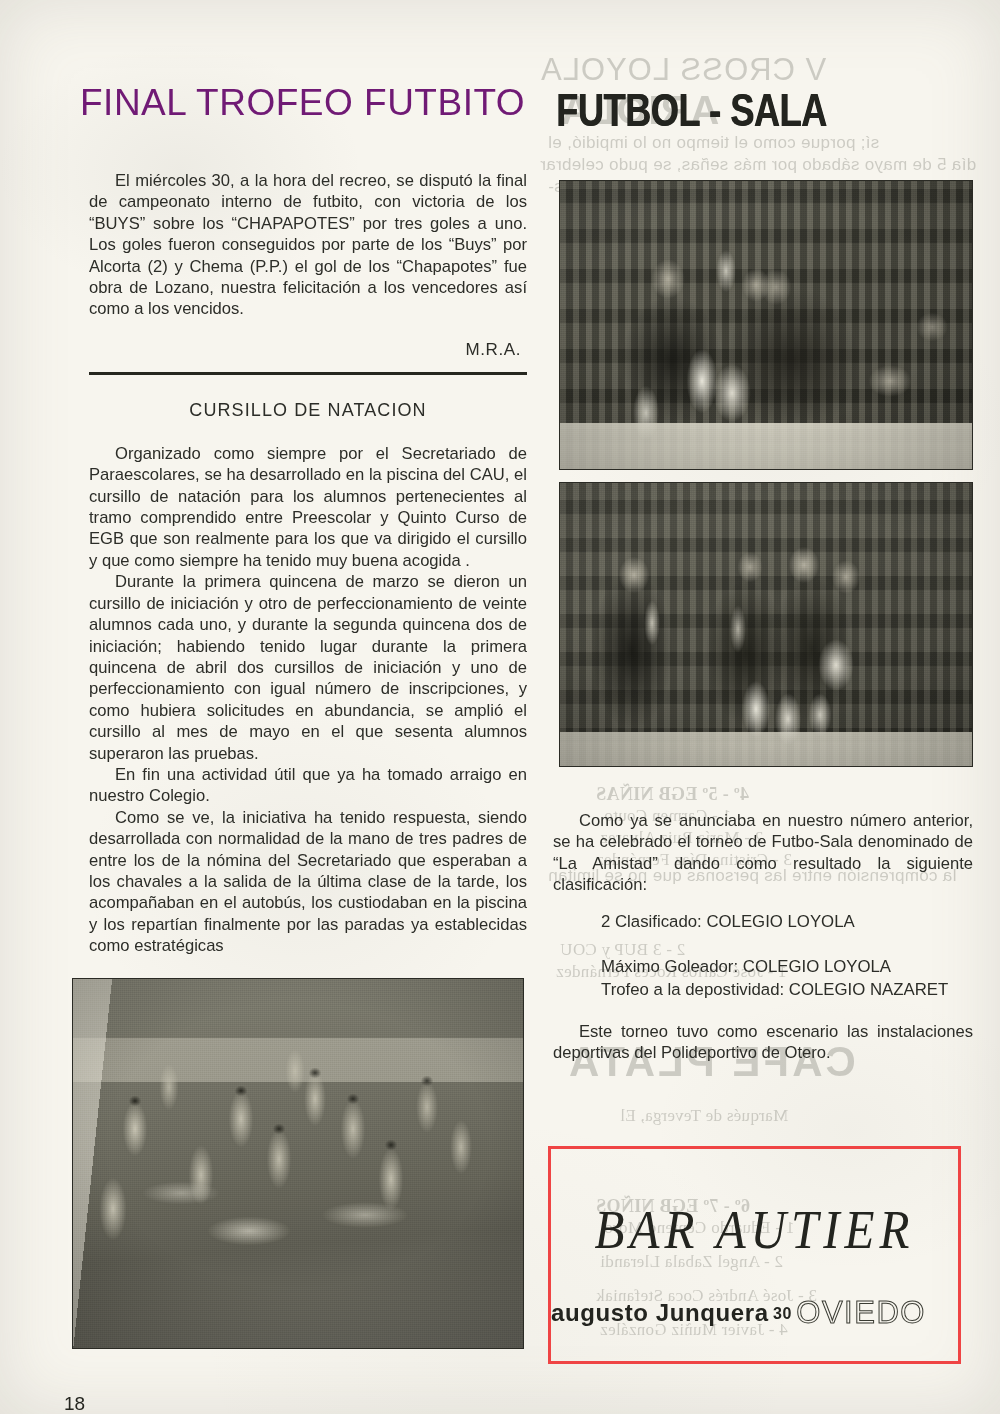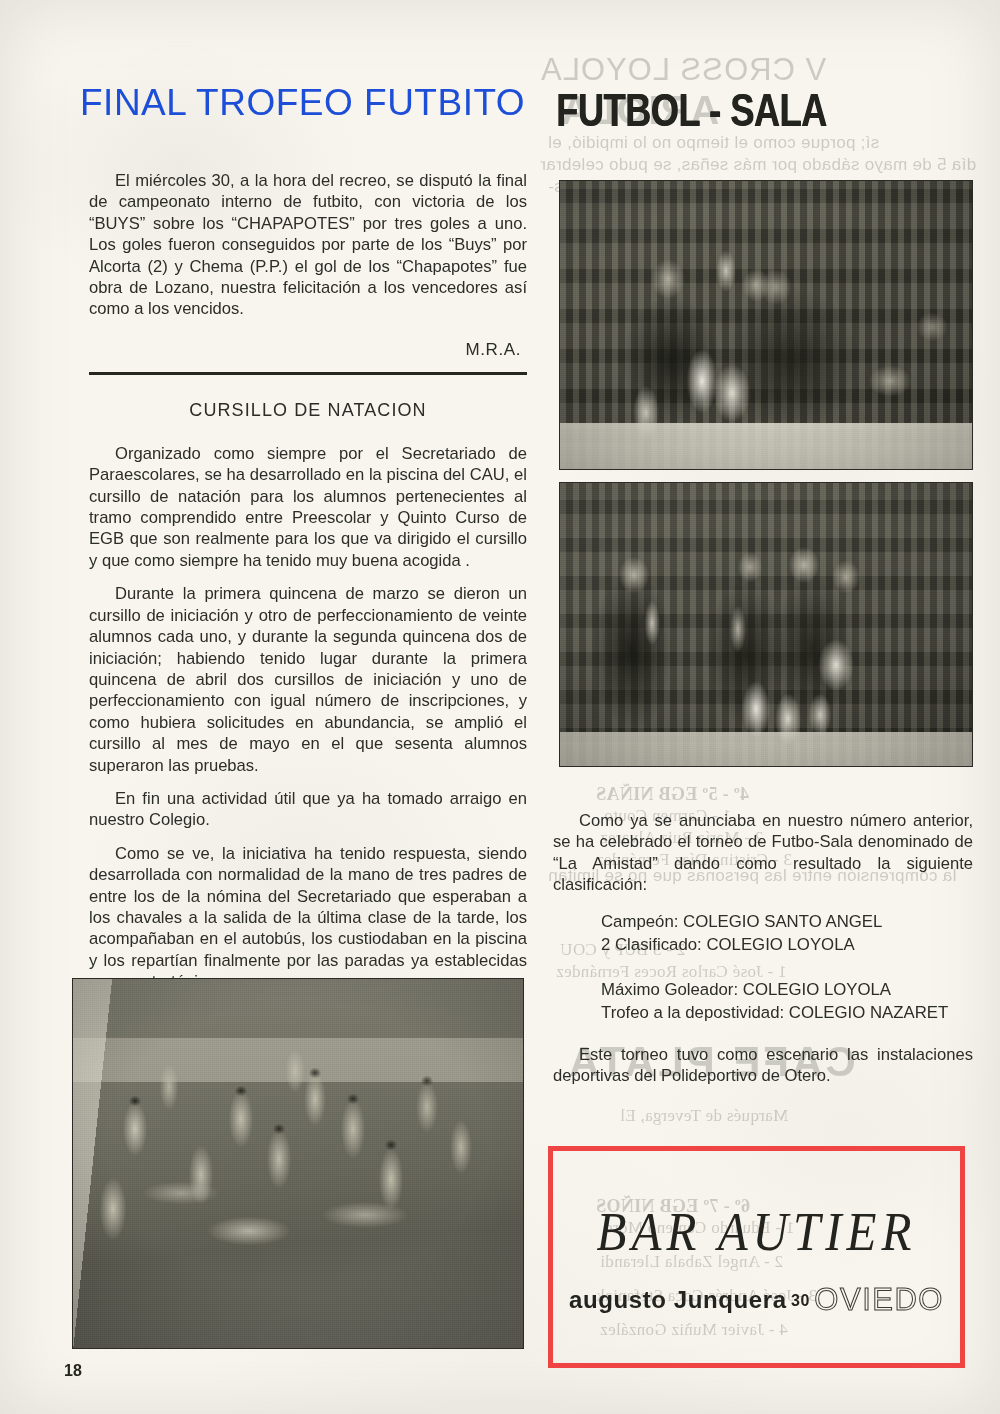--- a/index.html
+++ b/index.html
@@ -93,21 +93,21 @@
   }
 
   
   .hdr-futbito {
     position: absolute;
     left: 80px;
     top: 57px;
     font-size: 37px;
     font-weight: 400;
     letter-spacing: .5px;
-    color: #1d4ed8;
+    color: #701a75;
     font-family: "Liberation Sans", sans-serif;
   }
   .hdr-futbolsala {
     position: absolute;
     left: 556px;
     top: 55px;
     font-size: 42px;
     font-weight: 700;
     letter-spacing: -0.5px;
     color: #23241f;
@@ -120,21 +120,21 @@
   
   .body-text {
     font-family: "Liberation Sans", sans-serif;
     font-size: 16.6px;
     line-height: 21.4px;
     color: #2c2d28;
     text-align: justify;
     text-justify: inter-word;
     margin: 0;
   }
-  .body-text + .body-text { margin-top: 12px; }
+  .body-text + .body-text { margin-top: 0; }
   .indent { text-indent: 26px; }
 
   .byline {
     text-align: right;
     font-size: 17px;
     color: #2c2d28;
     letter-spacing: .6px;
     margin: 0;
     padding-right: 6px;
   }
@@ -265,41 +265,41 @@
       linear-gradient(175deg, #7e7d70 0%, #6d6c60 40%, #5e5d52 70%, #6a6960 100%);
   }
 
   
   .ad-box {
     position: absolute;
     left: 548px;
     top: 1146px;
     width: 407px;
     height: 212px;
-    border: 5px solid #ef4444;
+    border: 3px solid #ef4444;
     background: transparent;
   }
   .ad-name {
     position: absolute;
     left: 0; right: 0;
     top: 52px;
     text-align: center;
     font-family: "Liberation Serif", serif;
     font-size: 49px;
     font-weight: 400;
     font-style: italic;
     letter-spacing: 5px;
     color: #23241f;
     transform: scaleY(1.12);
   }
   .ad-addr {
     position: absolute;
     left: 0; right: 0;
-    top: 131px;
-    text-align: center;
+    top: 146px;
+    text-align: left;
     color: #23241f;
     white-space: nowrap;
   }
   .ad-street {
     font-family: "Liberation Sans", sans-serif;
     font-size: 24px;
     font-weight: 700;
     letter-spacing: .6px;
   }
   .ad-number {
@@ -316,24 +316,24 @@
     letter-spacing: 1.5px;
     color: transparent;
     -webkit-text-stroke: 1px #3a3b33;
     vertical-align: -2px;
   }
 
   
   .page-num {
     position: absolute;
     left: 64px;
-    top: 1362px;
-    font-family: "Liberation Sans", sans-serif;
-    font-size: 16px;
-    font-weight: 700;
+    top: 1393px;
+    font-family: "Liberation Sans", sans-serif;
+    font-size: 19px;
+    font-weight: 400;
     color: #24251f;
   }
 
   
   .clasif {
     font-family: "Liberation Sans", sans-serif;
     font-size: 16.8px;
     line-height: 23px;
     color: #2c2d28;
     margin: 0;
@@ -430,21 +430,20 @@
       <div class="ph-grain"></div>
       <div class="ph-vignette"></div>
     </div>
 
     <div class="col-right" style="top:796px;margin-top:14px;">
       <p class="body-text indent">Como ya se anunciaba en nuestro número anterior, se ha celebrado el torneo de Futbo-Sala denominado de “La Amistad” dando como resultado la siguiente clasificación:</p>
 
       <div style="height:14px"></div>
 
       <ul class="clasif">
-        <li>Campeón: COLEGIO SANTO ANGEL</li>
         <li>2 Clasificado: COLEGIO LOYOLA</li>
       </ul>
 
       <div style="height:22px"></div>
 
       <ul class="clasif">
         <li>Máximo Goleador: COLEGIO LOYOLA</li>
         <li>Trofeo a la depostividad: COLEGIO NAZARET</li>
       </ul>
 

